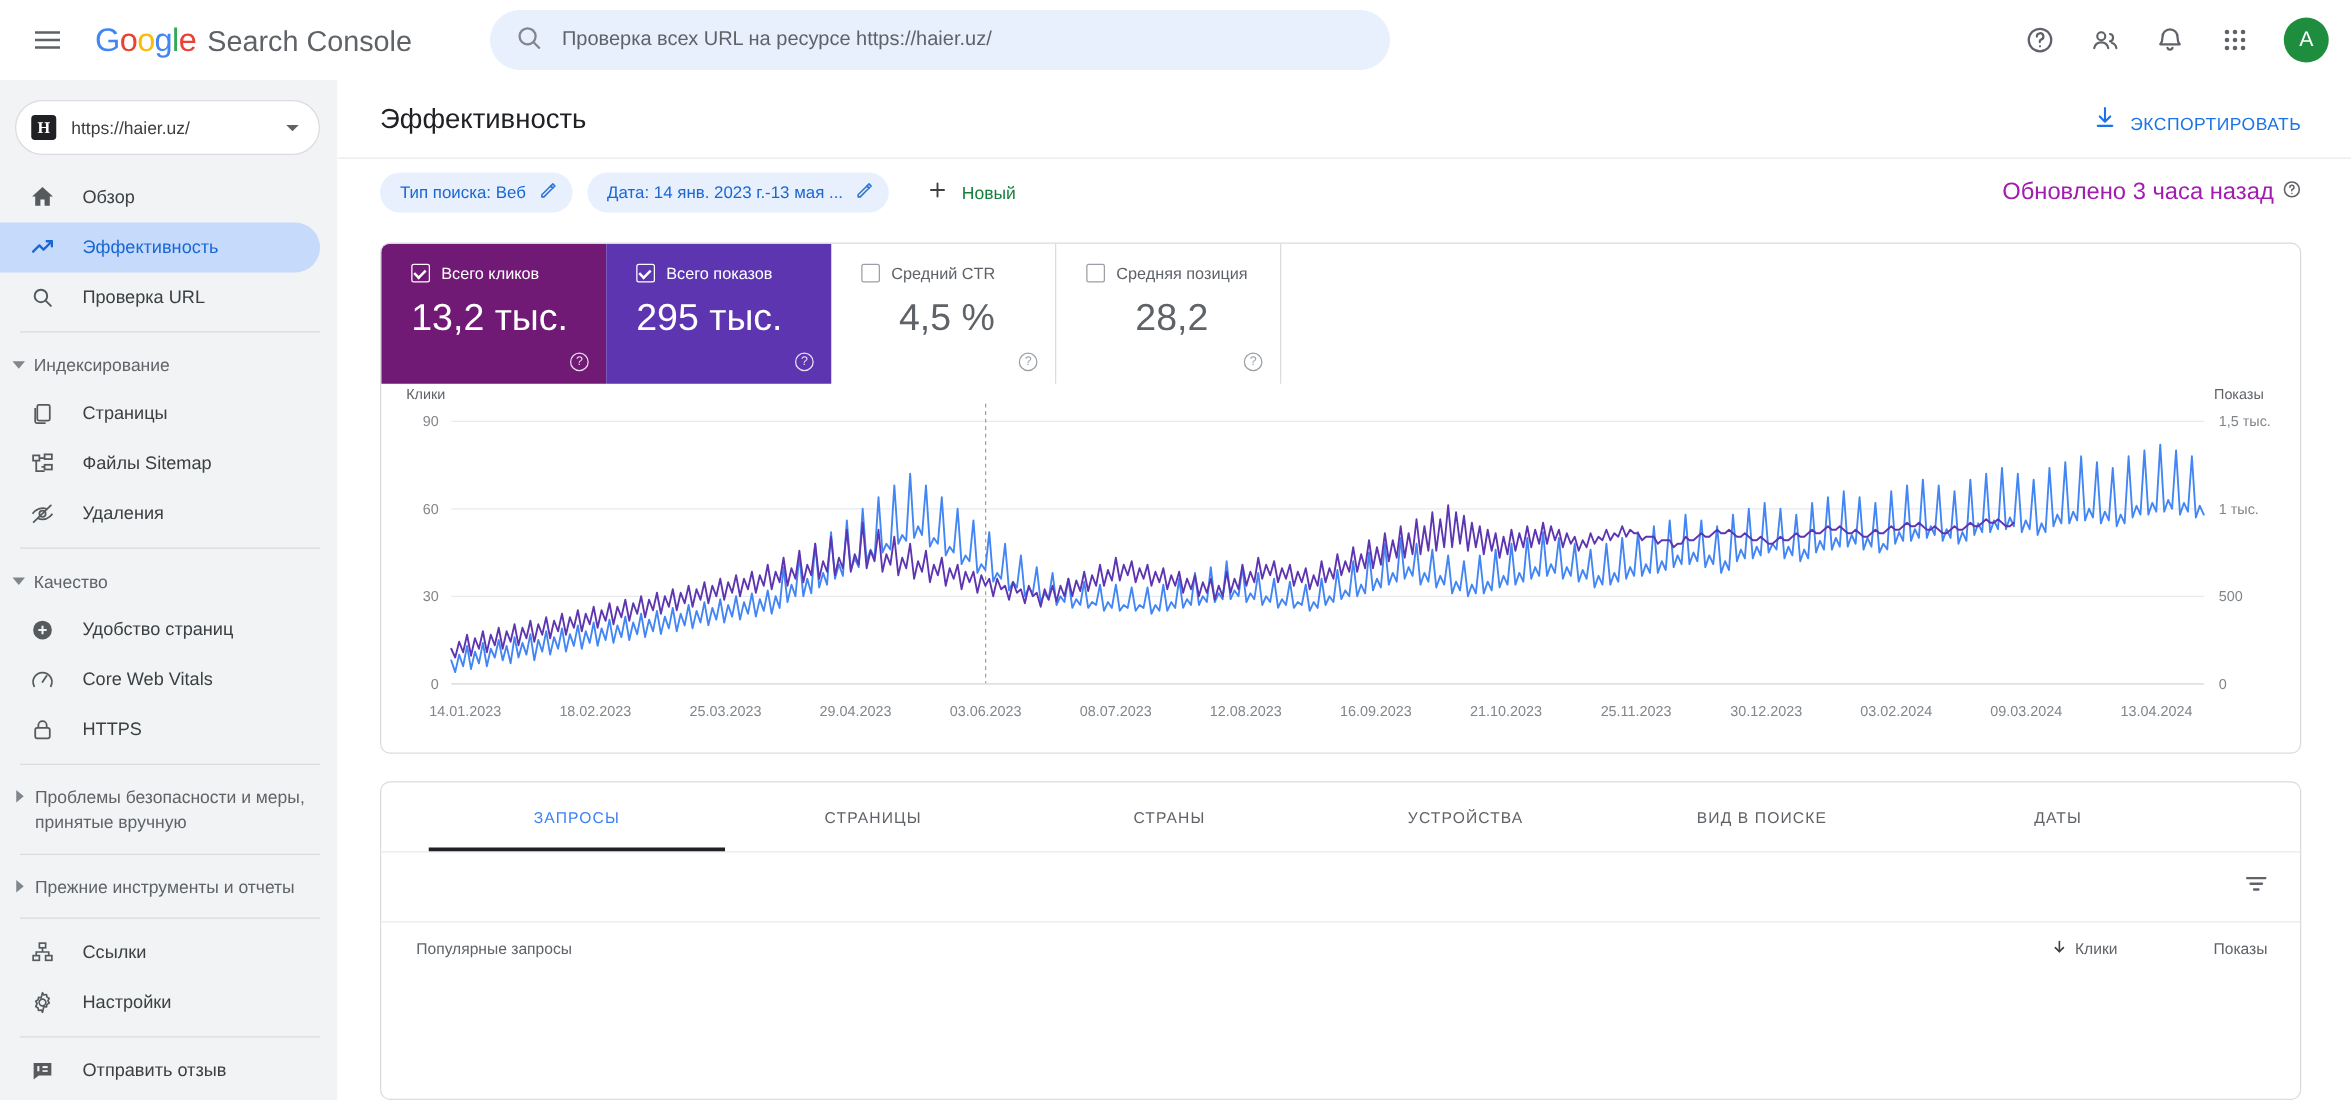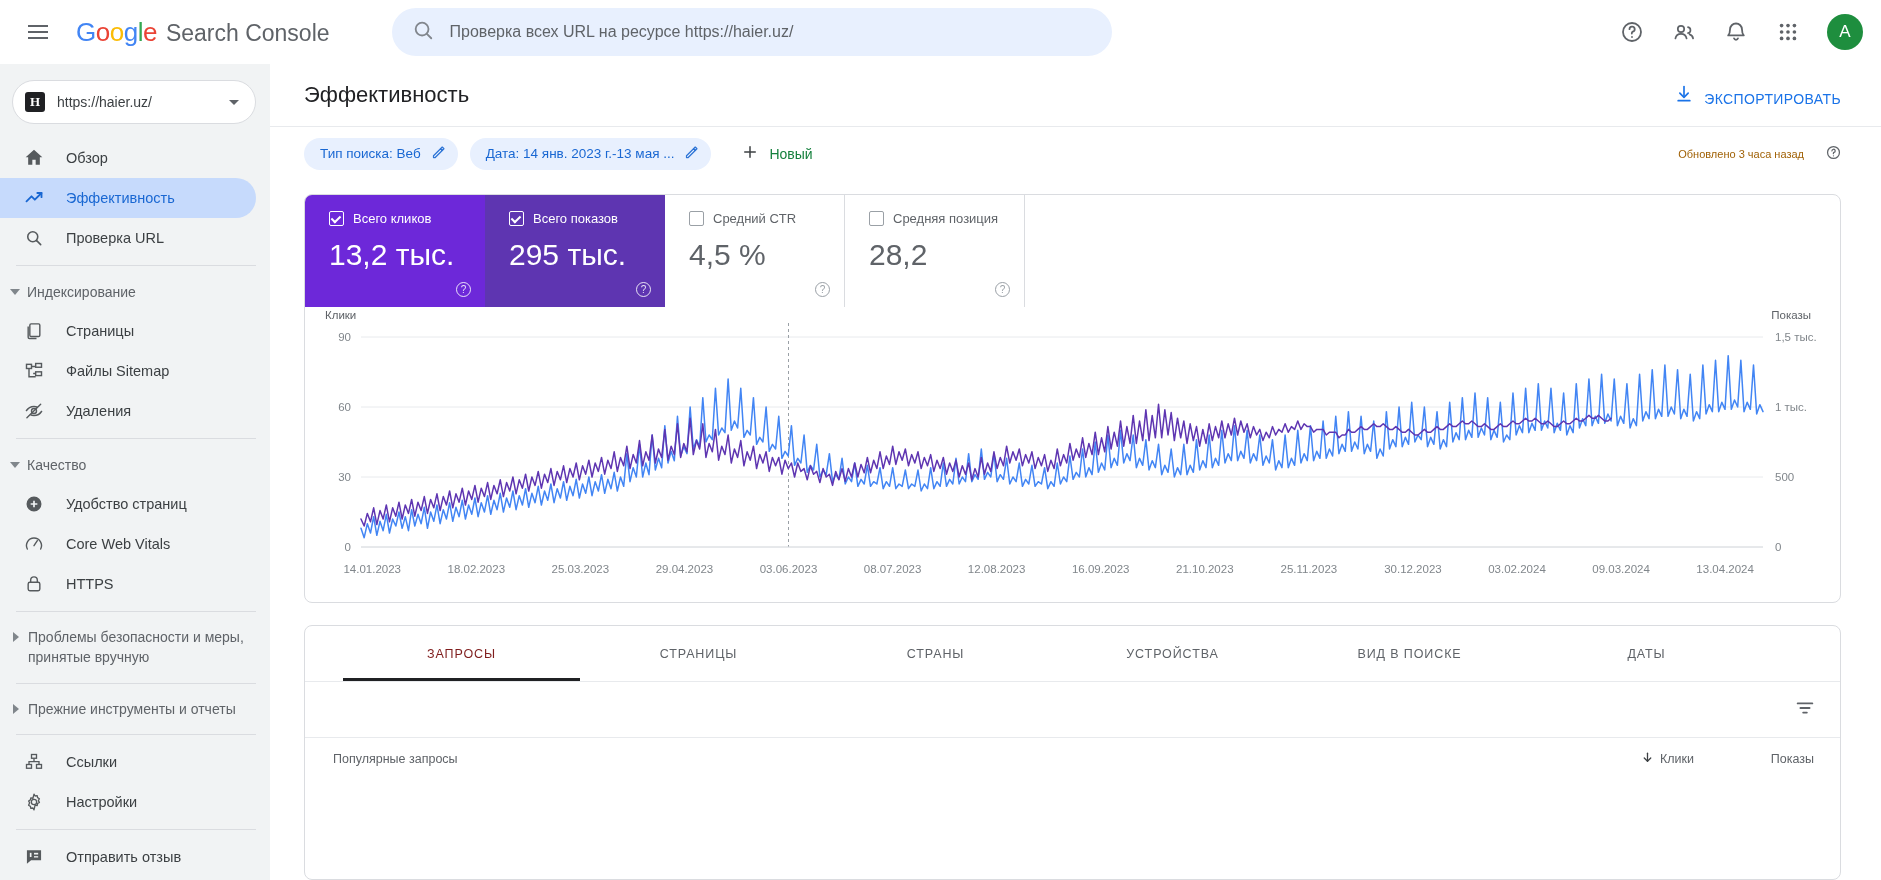--- a/index.html
+++ b/index.html
@@ -149,59 +149,59 @@
     display: flex; align-items: center; padding: 0 12px 0 16px;
     font-size: 13.5px; margin-right: 12px; cursor: pointer; white-space: nowrap;
   }
   .chip .pencil { margin-left: 10px; opacity: .9; }
   .newbtn {
     display: flex; align-items: center; gap: 10px; color: #15803d;
     font-size: 14px; padding: 0 12px; height: 32px; cursor: pointer;
     border-radius: 16px; margin-left: 6px;
   }
   .updated {
-    margin-left: auto; display: flex; align-items: center; gap: 22px;
-    color: #a16207; font-size: 11px; white-space: nowrap;
+    margin-left: auto; display: flex; align-items: center; gap: 7px;
+    color: #a21caf; font-size: 19px; white-space: nowrap;
   }
 
   
   .cardwrap { padding: 14px 40px 0 34px; flex: 1 1 auto; min-height: 0; display: flex; flex-direction: column; }
   .bigcard {
     border: 1px solid #dadce0; border-radius: 8px; background: #fff;
     display: flex; flex-direction: column; overflow: hidden;
     flex: 0 0 auto;
   }
   .metrics { display: flex; height: 112px; flex: 0 0 112px; }
   .metric {
     flex: 0 0 180px; padding: 16px 18px 0 24px; position: relative; cursor: pointer;
     border-right: 1px solid #dadce0;
   }
   .metric.filler { flex: 1 1 auto; border-right: none; cursor: default; }
-  .metric.clicks { background: #6d28d9; border-right: none; }
+  .metric.clicks { background: #701a75; border-right: none; }
   .metric.impr   { background: #5e35b1; border-right: none; }
   .metric.clicks::before {
     content: ""; position: absolute; left: 0; top: 0; bottom: 0; width: 4px;
   }
   .m-top { display: flex; align-items: center; gap: 9px; }
   .cbx {
     width: 15px; height: 15px; flex: 0 0 15px; border-radius: 2px;
     display: flex; align-items: center; justify-content: center;
   }
   .cbx.checked { border: 1.5px solid #fff; }
   .cbx.checked::after {
     content: ""; width: 7px; height: 3.5px; border-left: 2px solid #fff;
     border-bottom: 2px solid #fff; transform: rotate(-45deg) translate(0px, -1px);
   }
   .cbx.unchecked { border: 1.5px solid #9aa0a6; }
   .m-label { font-size: 13px; white-space: nowrap; }
   .metric.clicks .m-label, .metric.impr .m-label { color: #fff; }
   .metric.off .m-label { color: #5f6368; }
   .m-value { font-size: 30px; margin-top: 12px; font-weight: 400; white-space: nowrap; }
   .metric.clicks .m-value, .metric.impr .m-value { color: #fff; }
-  .metric.off .m-value { color: #5f6368; }
+  .metric.off .m-value { color: #5f6368; text-align: center; }
   .qmark {
     position: absolute; right: 14px; bottom: 10px; width: 15px; height: 15px;
     border-radius: 50%; border: 1px solid currentColor; font-size: 10px;
     display: flex; align-items: center; justify-content: center; cursor: pointer;
   }
   .metric.clicks .qmark, .metric.impr .qmark { color: rgba(255,255,255,.85); }
   .metric.off .qmark { color: #9aa0a6; }
 
   .chartarea { position: relative; height: 295px; flex: 0 0 295px; padding: 0; }
   .chartarea svg { display: block; }
@@ -210,21 +210,21 @@
   .tabcard {
     margin-top: 22px; border: 1px solid #dadce0; border-radius: 8px;
     background: #fff; flex: 1 1 auto; min-height: 0; overflow: hidden;
   }
   .tabs { display: flex; height: 56px; padding-left: 38px; border-bottom: 1px solid #e8eaed; }
   .tab {
     flex: 0 0 auto; width: 237px; display: flex; align-items: center; justify-content: center;
     font-size: 12.5px; letter-spacing: .9px; color: #5f6368; cursor: pointer;
     text-transform: uppercase; position: relative; font-weight: 500;
   }
-  .tab.active { color: #7f1d1d; }
+  .tab.active { color: #3b82f6; }
   .tab.active::after {
     content: ""; position: absolute; bottom: 0; left: 0; right: 0;
     height: 3px; background: #202124;
   }
   .filterrow { height: 56px; display: flex; align-items: center; justify-content: flex-end; padding: 0 24px; border-bottom: 1px solid #e8eaed; }
   .tableheadrow {
     display: flex; align-items: center; height: 42px; padding: 0 26px 0 28px;
     font-size: 12.5px; color: #5f6368;
   }
   .th-left { flex: 1 1 auto; }

